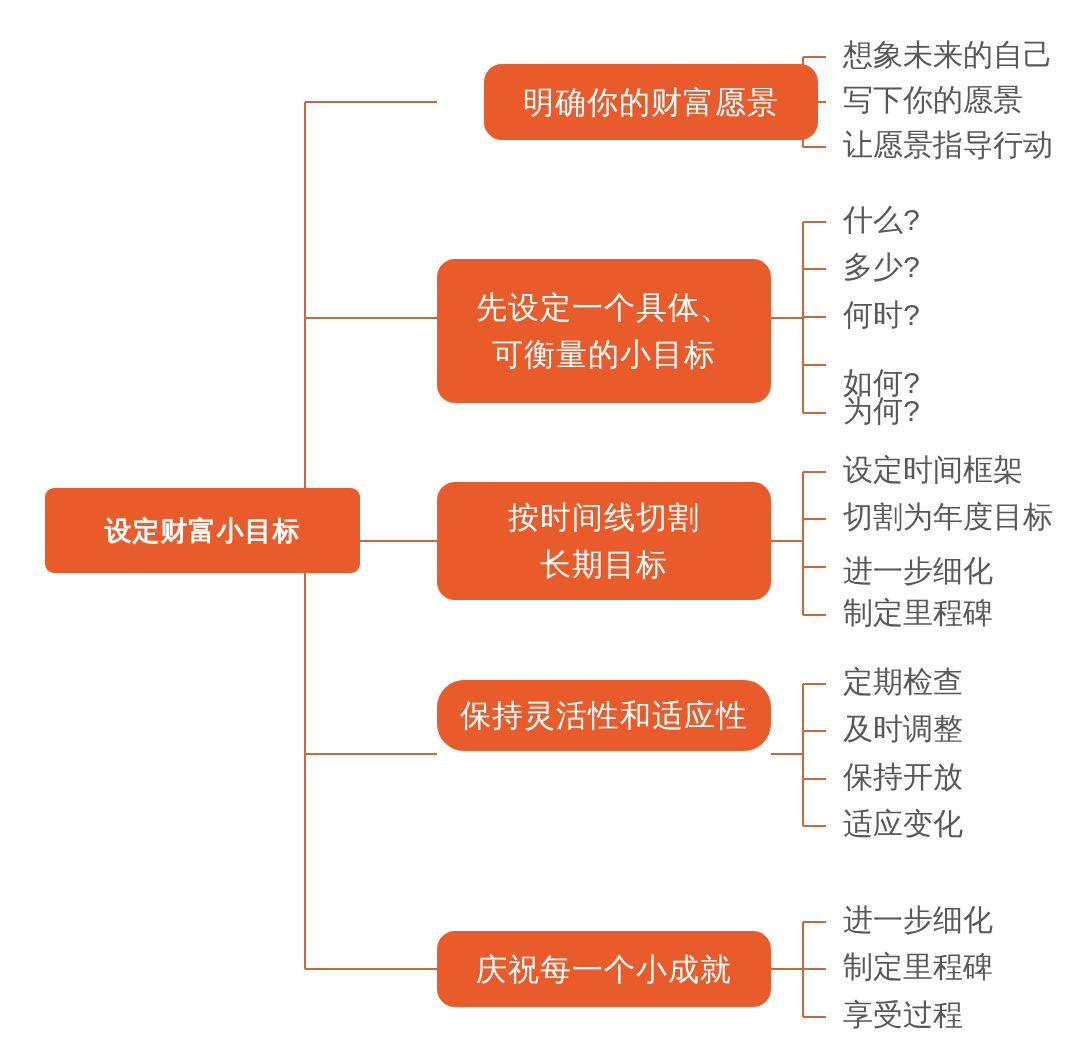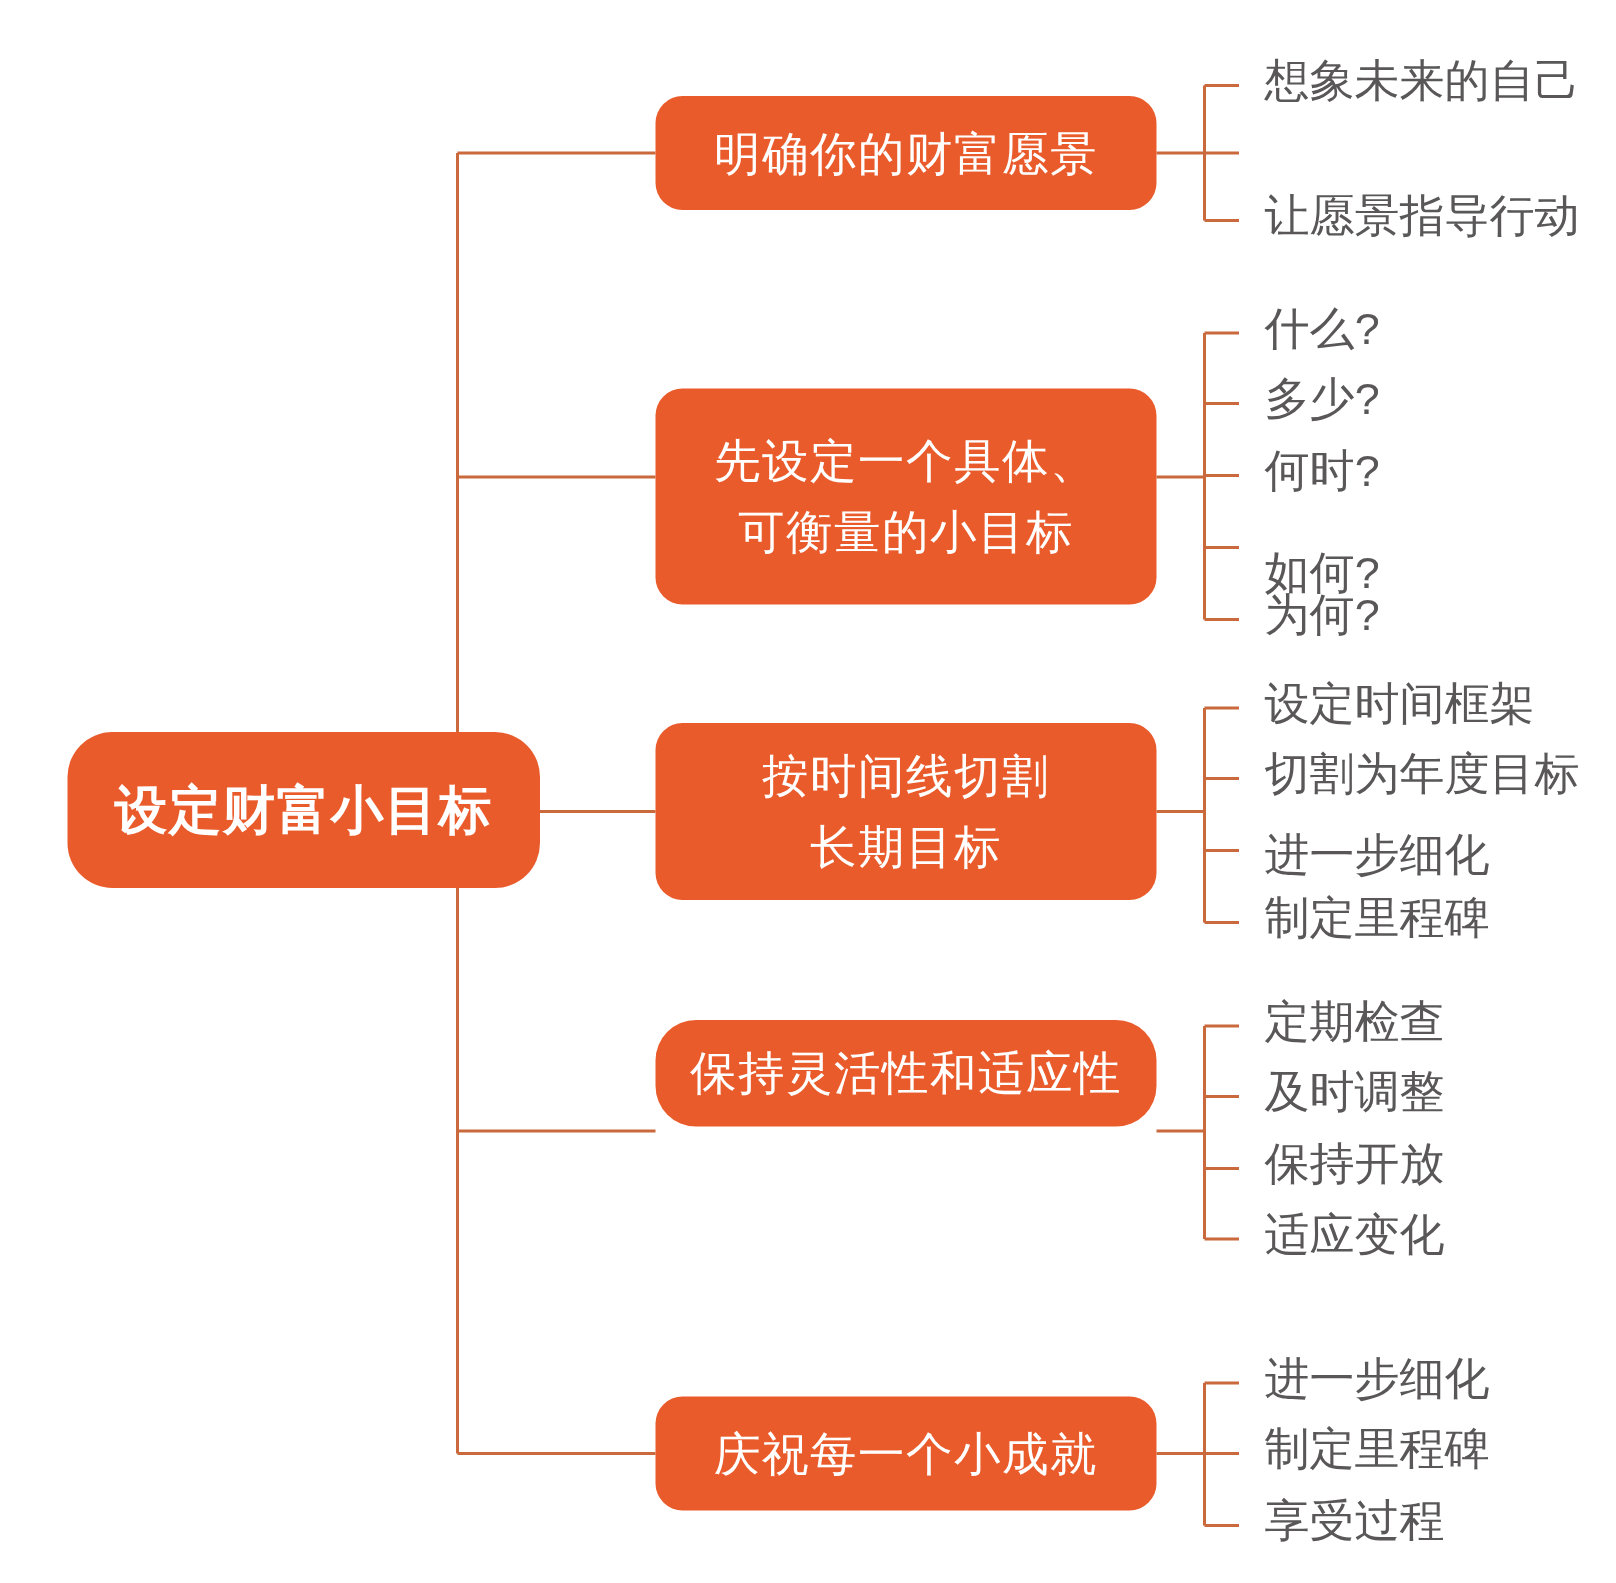--- a/index.html
+++ b/index.html
@@ -29,36 +29,36 @@
     display: flex;
     flex-direction: column;
     align-items: center;
     justify-content: center;
     text-align: center;
     z-index: 2;
     box-sizing: border-box;
   }
   .root-node {
     left: 45px; top: 488px;
-    width: 315px; height: 104px;
-    border-radius: 30px;
-    font-size: 35px;
+    width: 315px; height: 85px;
+    border-radius: 9px;
+    font-size: 27px;
     font-weight: 600;
     letter-spacing: 1px;
   }
   .branch-node {
     left: 437px;
     width: 334px;
     border-radius: 18px;
     font-size: 31px;
     font-weight: 400;
     letter-spacing: 1px;
   }
   .branch-node .line { line-height: 47px; }
-  .b1 { top: 64px;  height: 76px;  }
+  .b1 { top: 64px;  height: 76px; margin-left: 47px;  }
   .b2 { top: 259px; height: 144px; }
   .b3 { top: 482px; height: 118px; }
   .b4 { top: 680px; height: 71px; border-radius: 27px;  }
   .b5 { top: 931px; height: 76px;  }
   .leaf {
     position: absolute;
     left: 843px;
     height: 44px;
     line-height: 44px;
     font-size: 30px;
@@ -121,20 +121,21 @@
   </svg>
 
   <div class="node root-node">
     <div class="line">设定财富小目标</div>
   </div>
 
   <div class="node branch-node b1">
     <div class="line">明确你的财富愿景</div>
   </div>
   <div class="leaf" style="top:35px">想象未来的自己</div>
+  <div class="leaf" style="top:80px">写下你的愿景</div>
   <div class="leaf" style="top:125px">让愿景指导行动</div>
 
   <div class="node branch-node b2">
     <div class="line">先设定一个具体、</div>
     <div class="line">可衡量的小目标</div>
   </div>
   <div class="leaf" style="top:200px">什么?</div>
   <div class="leaf" style="top:247px">多少?</div>
   <div class="leaf" style="top:295px">何时?</div>
   <div class="leaf" style="top:363px">如何?</div>

